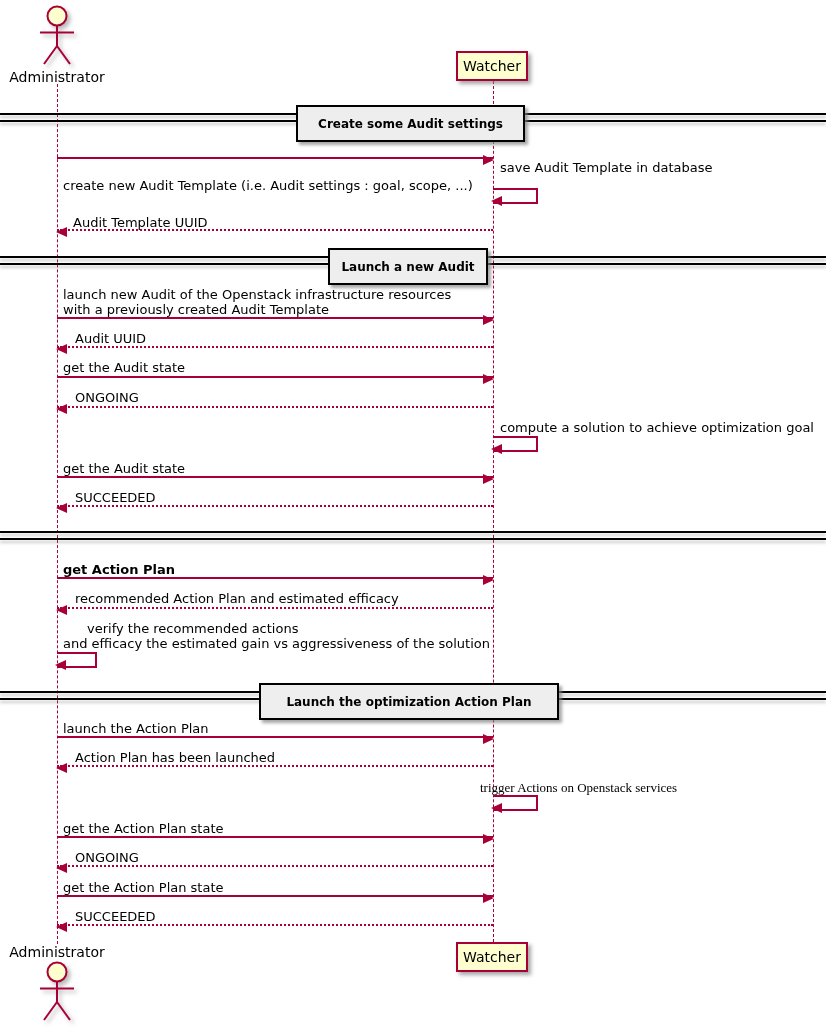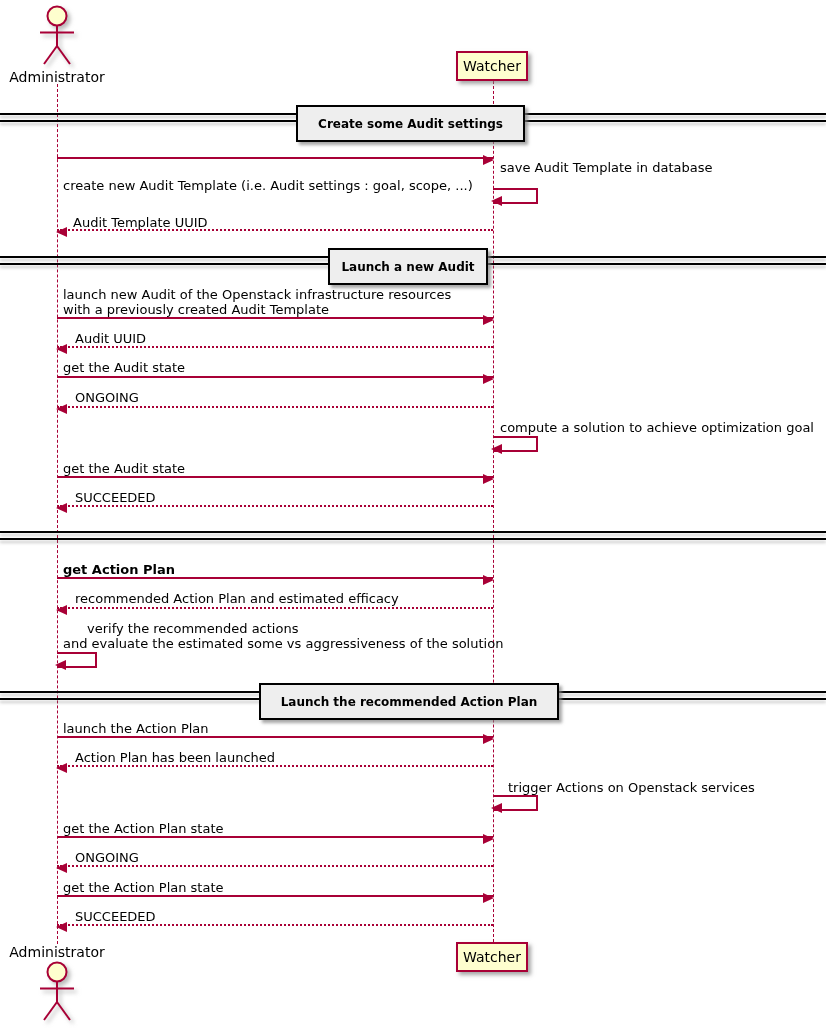--- a/index.html
+++ b/index.html
@@ -128,40 +128,40 @@
   <div class="arrow solid" style="left:57px;top:577px;width:436px;">
       <span class="ah right"></span>
     </div>
 
   <div class="msg-label" style="left:75px;top:591px;">recommended Action Plan and estimated efficacy</div>
   <div class="arrow dotted" style="left:57px;top:607px;width:436px;">
       <span class="ah left"></span>
     </div>
 
   <div class="msg-label" style="left:63px;top:621px;margin-left:24px;">verify the recommended actions</div>
-  <div class="msg-label" style="left:63px;top:636px;">and evaluate the estimated some vs aggressiveness of the solution</div>
+  <div class="msg-label" style="left:63px;top:636px;">and efficacy the estimated gain vs aggressiveness of the solution</div>
   <div class="self-loop" style="left:57px;top:652px;width:40px;">
       <span class="ah left"></span>
     </div>
 
   <div class="hline" style="top:691px;"></div>
   <div class="hline" style="top:698px;"></div>
-  <div class="divider-box" style="left:259px;top:683px;width:300px;">Launch the recommended Action Plan</div>
+  <div class="divider-box" style="left:259px;top:683px;width:300px;">Launch the optimization Action Plan</div>
 
   <div class="msg-label" style="left:63px;top:721px;">launch the Action Plan</div>
   <div class="arrow solid" style="left:57px;top:736px;width:436px;">
       <span class="ah right"></span>
     </div>
 
   <div class="msg-label" style="left:75px;top:750px;">Action Plan has been launched</div>
   <div class="arrow dotted" style="left:57px;top:765px;width:436px;">
       <span class="ah left"></span>
     </div>
 
-  <div class="msg-label" style="left:508px;top:780px;">trigger Actions on Openstack services</div>
+  <div class="msg-label" style="left:480px;top:780px;font-family:Liberation Serif, serif;">trigger Actions on Openstack services</div>
   <div class="self-loop" style="left:493px;top:795px;width:45px;">
       <span class="ah left"></span>
     </div>
 
   <div class="msg-label" style="left:63px;top:821px;">get the Action Plan state</div>
   <div class="arrow solid" style="left:57px;top:836px;width:436px;">
       <span class="ah right"></span>
     </div>
 
   <div class="msg-label" style="left:75px;top:850px;">ONGOING</div>

